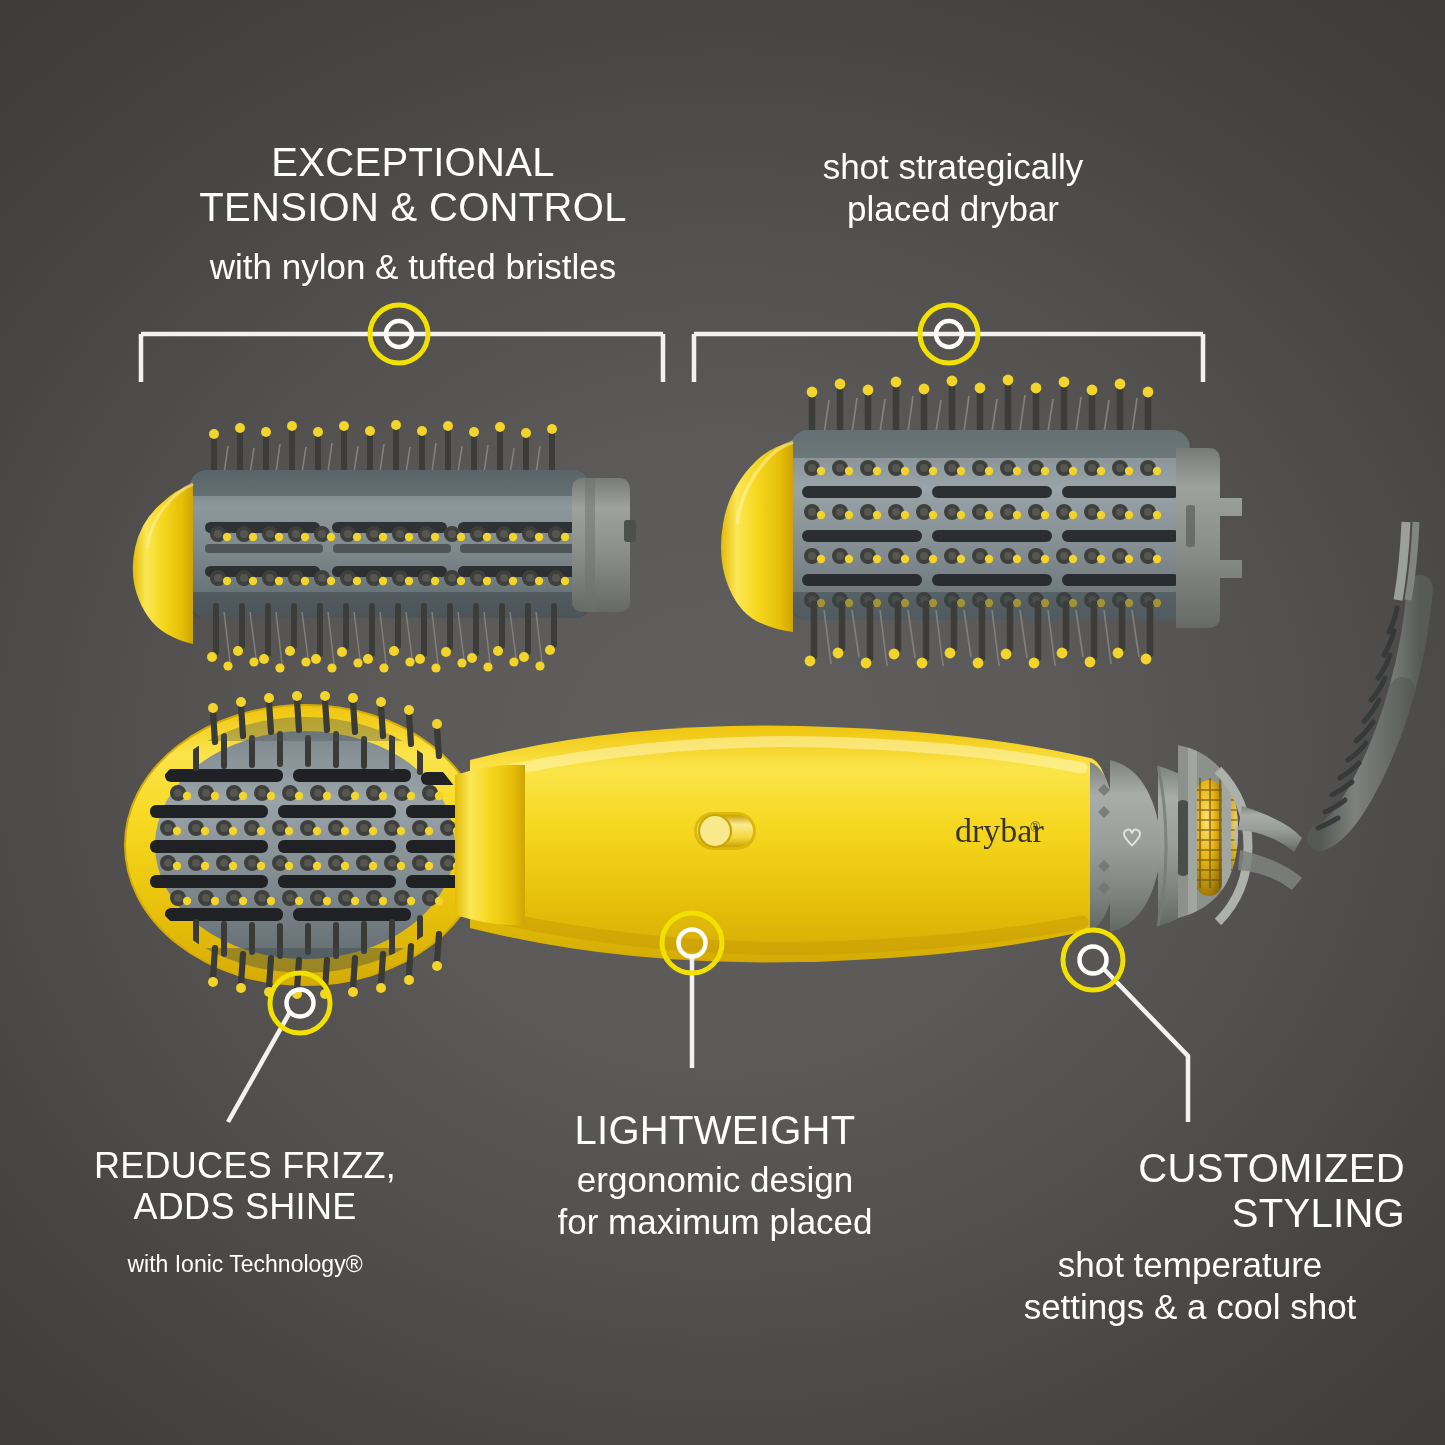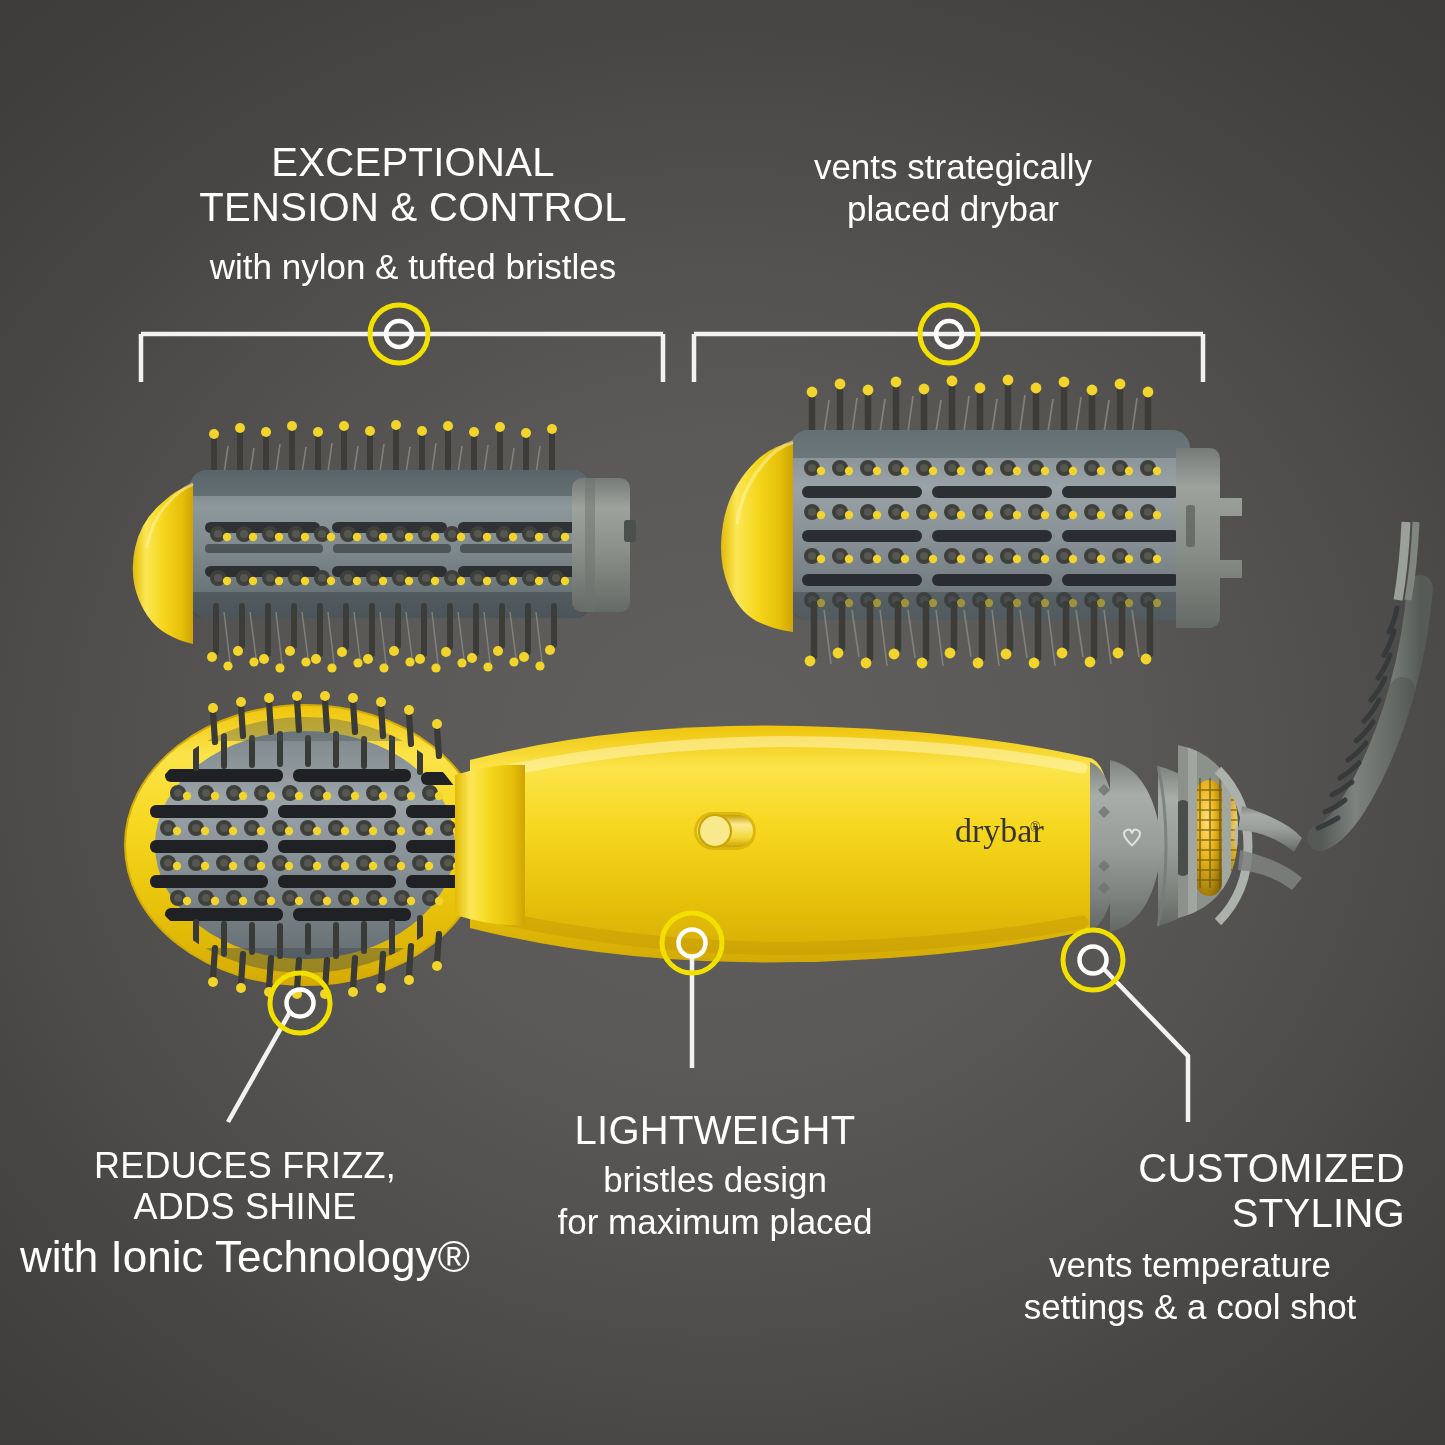--- a/index.html
+++ b/index.html
@@ -30,21 +30,21 @@
   .co-tension { left:148px; top:140px; width:530px; }
   .co-tension .co-title { font-size:40px; }
   .co-tension .co-sub   { font-size:35px; margin-top:16px; }
 
   .co-blowout { left:760px; top:140px; width:386px; }
   .co-blowout .co-title { font-size:40px; }
   .co-blowout .co-sub   { font-size:35px; margin-top:6px; }
 
   .co-frizz { left:20px; top:1146px; width:450px; }
   .co-frizz .co-title { font-size:36px; }
-  .co-frizz .co-sub   { font-size:44px; margin-top:4px; }
+  .co-frizz .co-sub   { font-size:23px; margin-top:24px; }
 
   .co-light { left:500px; top:1108px; width:430px;text-align:center; }
   .co-light .co-title { font-size:40px; }
   .co-light .co-sub   { font-size:35px; margin-top:6px; }
 
   .co-custom { left:975px; top:1146px; width:430px; }
   .co-custom .co-title { font-size:40px;text-align:right; }
   .co-custom .co-sub   { font-size:35px; margin-top:8px; }
 
   
@@ -789,49 +789,49 @@
       <span>EXCEPTIONAL</span><br>
       <span>TENSION &amp; CONTROL</span>
     </div>
     <div class="co-sub">
       <span>with nylon &amp; tufted bristles</span>
     </div>
   </div>
 
   <div class="callout co-blowout">
     <div class="co-sub">
-      <span>vents strategically</span><br>
+      <span>shot strategically</span><br>
       <span>placed drybar</span>
     </div>
   </div>
 
   <div class="callout co-frizz">
     <div class="co-title">
       <span>REDUCES FRIZZ,</span><br>
       <span>ADDS SHINE</span>
     </div>
     <div class="co-sub">
       <span>with Ionic Technology®</span>
     </div>
   </div>
 
   <div class="callout co-light">
     <div class="co-title">
       <span>LIGHTWEIGHT</span>
     </div>
     <div class="co-sub">
-      <span>bristles design</span><br>
+      <span>ergonomic design</span><br>
       <span>for maximum placed</span>
     </div>
   </div>
 
   <div class="callout co-custom">
     <div class="co-title">
       <span>CUSTOMIZED</span><br>
       <span>STYLING</span>
     </div>
     <div class="co-sub">
-      <span>vents temperature</span><br>
+      <span>shot temperature</span><br>
       <span>settings &amp; a cool shot</span>
     </div>
   </div>
 
 </div>
 
 </body></html>

